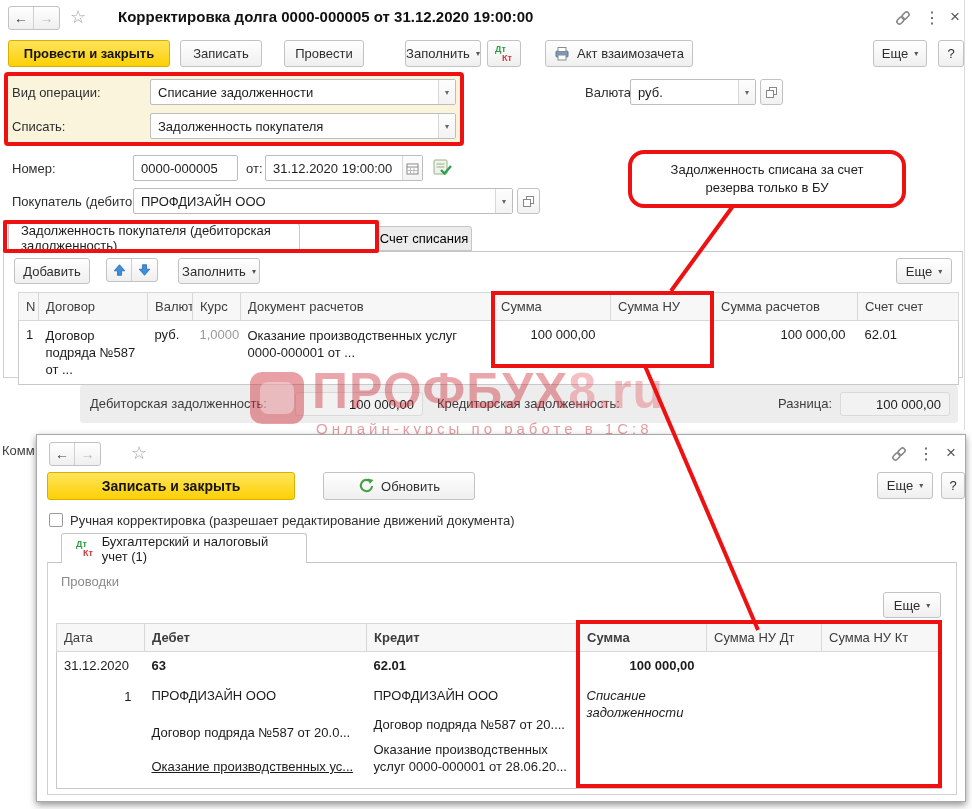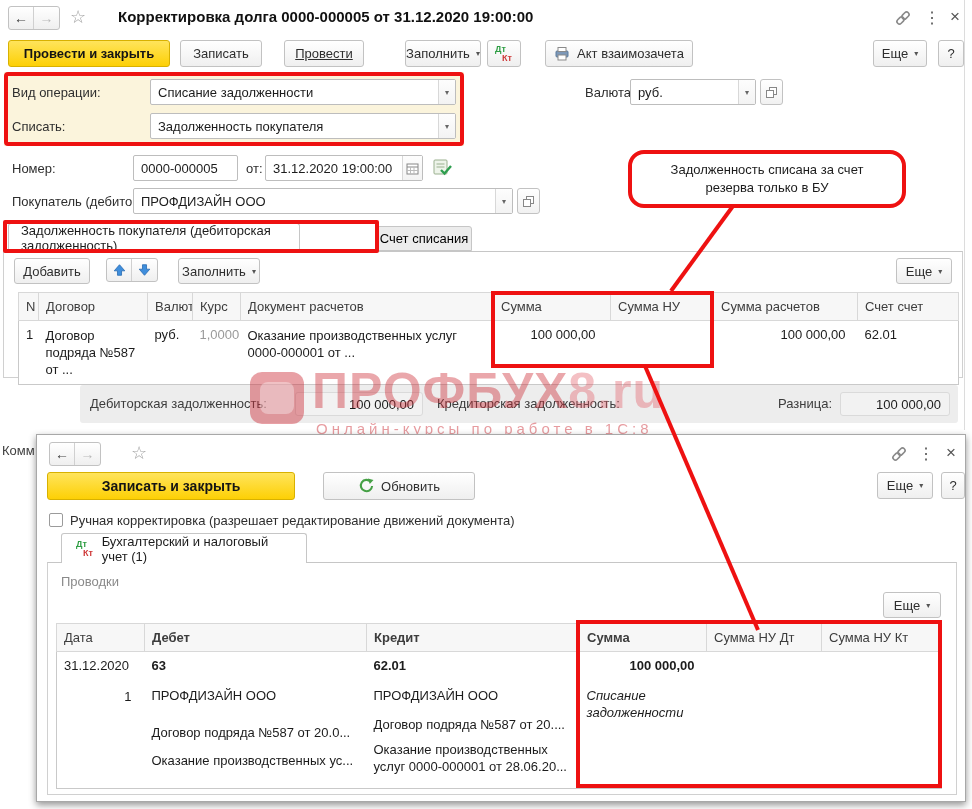--- a/index.html
+++ b/index.html
@@ -106,21 +106,21 @@
   </div>
   <div class="icon" style="left:925px;top:6px;width:14px;height:22px;font-size:16px;color:#555;">
       <span>⋮</span>
     </div>
   <div class="icon" style="left:947px;top:6px;width:16px;height:22px;font-size:17px;color:#555;">
       <span>×</span>
     </div>
 
   <button class="btn yellow" style="left:8px;top:40px;width:162px;height:27px;">Провести и закрыть</button>
   <button class="btn" style="left:180px;top:40px;width:82px;height:27px;">Записать</button>
-  <button class="btn" style="left:284px;top:40px;width:80px;height:27px;text-decoration:underline;">Провести</button>
+  <button class="btn" style="left:284px;top:40px;width:80px;height:27px;">Провести</button>
   <button class="btn" style="left:405px;top:40px;width:76px;height:27px;">
       <span>Заполнить</span>
       <span class="caret">▾</span>
     </button>
   <button class="btn" style="left:487px;top:40px;width:34px;height:27px;padding:0;">
     <span class="dtkt">
         <span class="dt">Дт</span>
         <span class="kt">Кт</span>
       </span>
   </button>
@@ -377,21 +377,21 @@
     <tbody>
       <tr style="height:137px;">
         <td>
           <div>31.12.2020</div>
           <div class="r" style="margin-top:16px;padding-right:6px;">1</div>
         </td>
         <td>
           <div class="b">63</div>
           <div style="margin-top:15px;">ПРОФДИЗАЙН ООО</div>
           <div style="margin-top:22px;">Договор подряда №587 от 20.0...</div>
-          <div style="margin-top:13px;">Оказание производственных ус...</div>
+          <div style="margin-top:19px;text-decoration:underline;">Оказание производственных ус...</div>
         </td>
         <td>
           <div class="b">62.01</div>
           <div style="margin-top:15px;">ПРОФДИЗАЙН ООО</div>
           <div style="margin-top:14px;">Договор подряда №587 от 20....</div>
           <div class="cellline" style="margin-top:9px;">Оказание производственных услуг 0000-000001 от 28.06.20...</div>
         </td>
         <td>
           <div class="b r" style="padding-right:5px;">100 000,00</div>
           <div class="i cellline" style="margin-top:14px;width:90px;">Списание задолженности</div>

